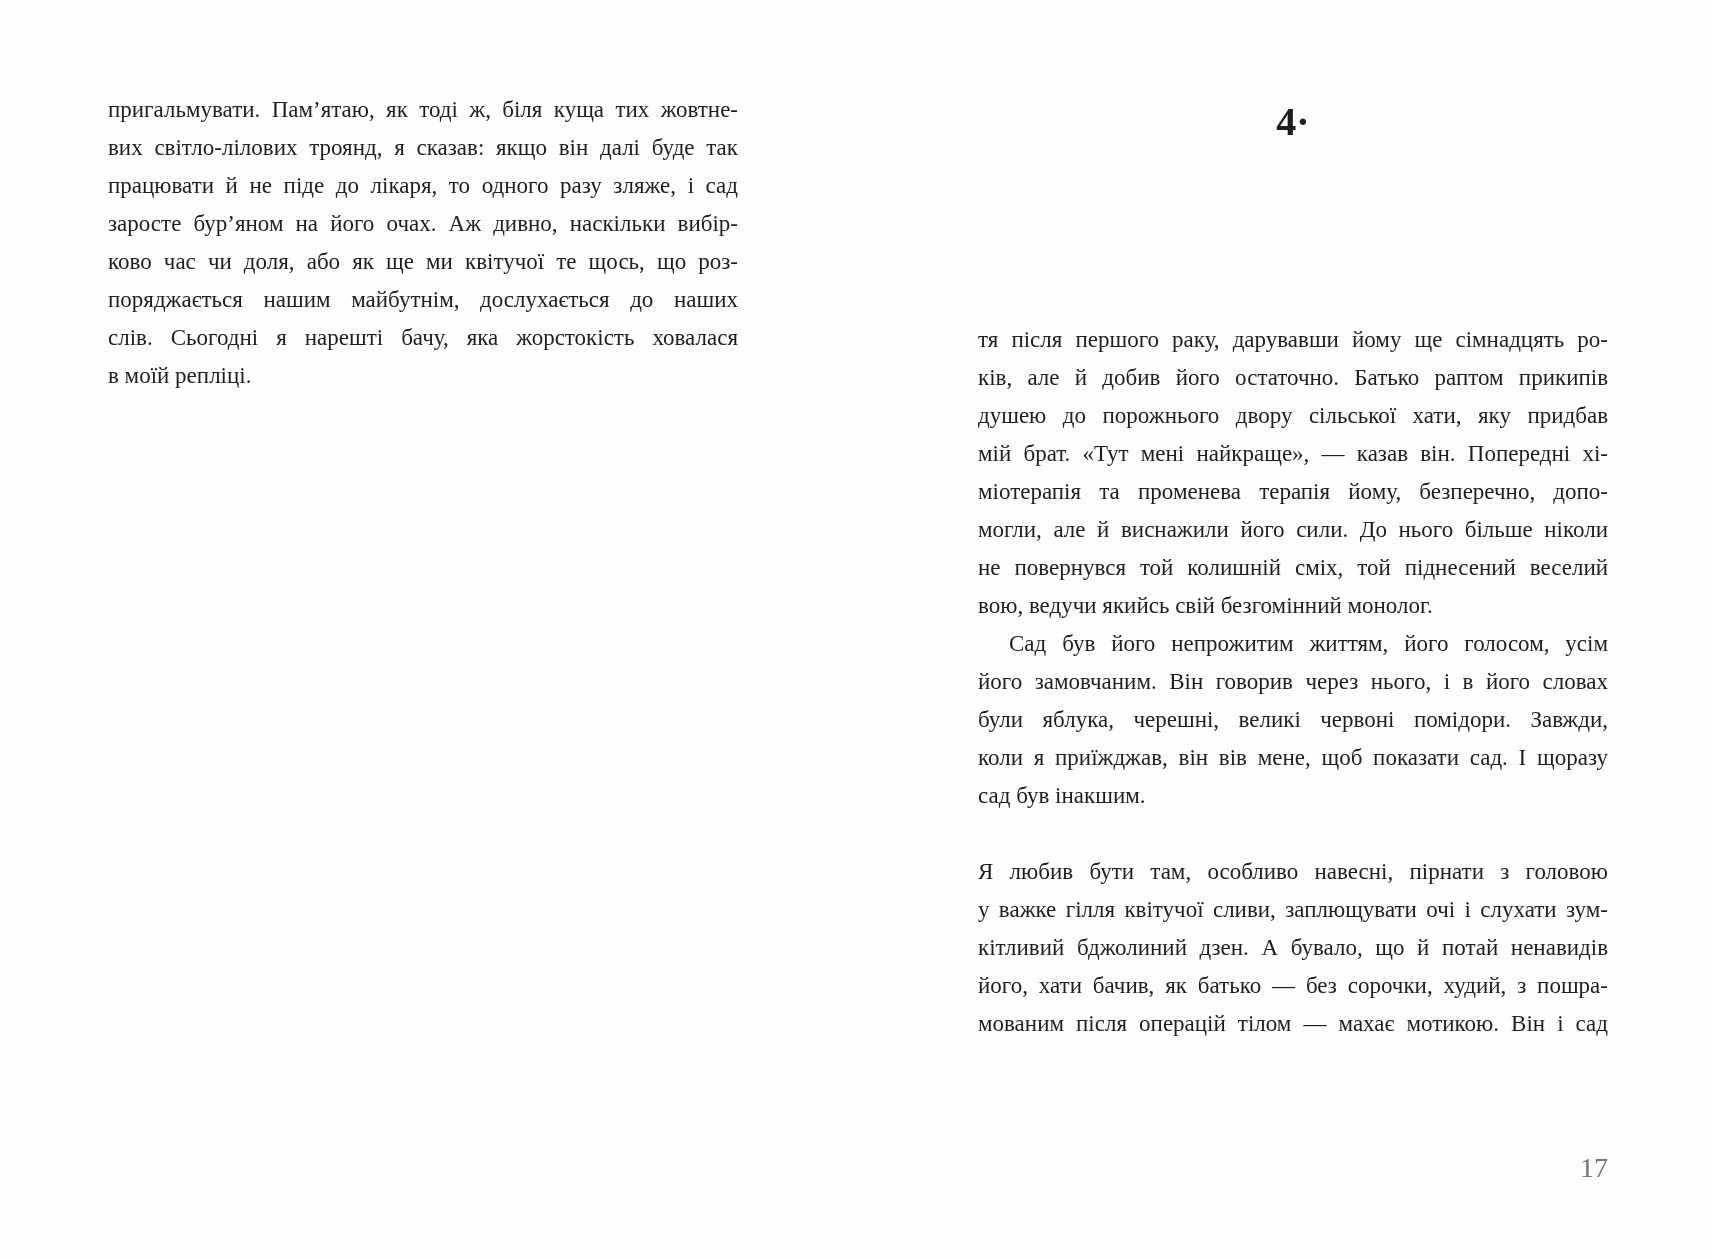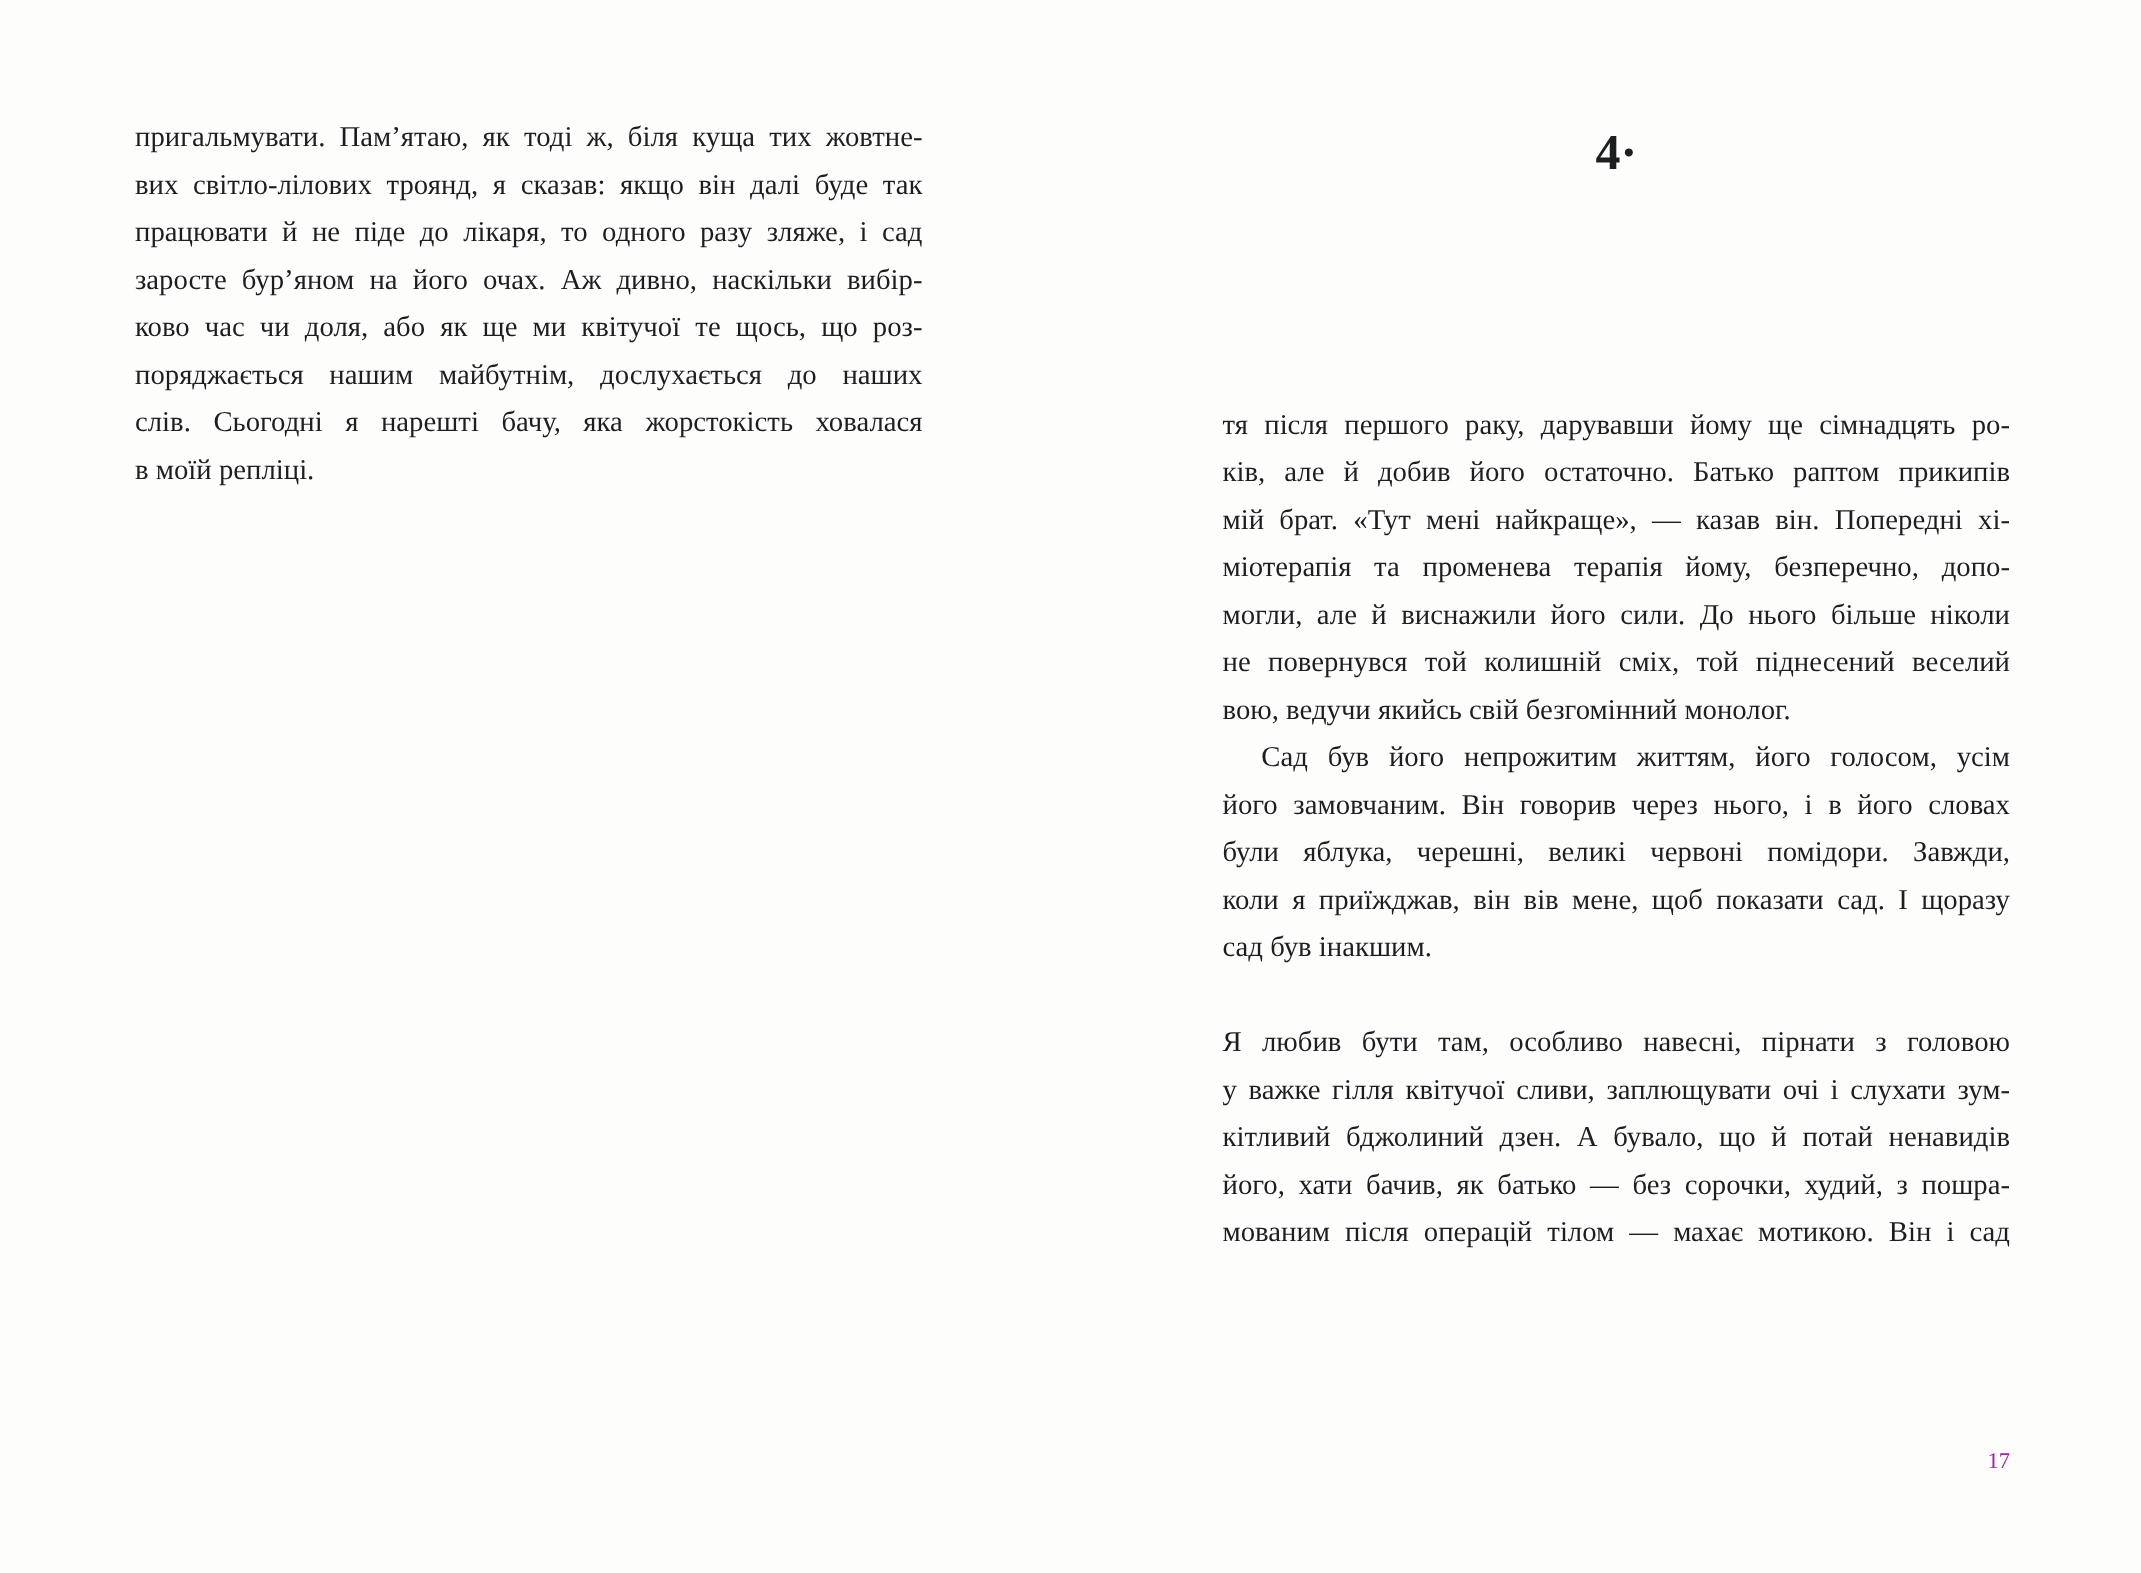--- a/index.html
+++ b/index.html
@@ -51,23 +51,23 @@
     line-height: 44px;
     font-weight: bold;
     color: #1d1e20;
   }
   #page-number {
     position: absolute;
     left: 978px;
     top: 1153px;
     width: 630px;
     text-align: right;
-    font-size: 18px;
+    font-size: 28px;
     line-height: 30px;
-    color: #a21caf;
+    color: #737373;
   }
 </style>
 </head>
 <body>
 
 <div id="spread">
 
   <div id="left-text" class="text-block">
       <div class="para">
         <div class="line">пригальмувати. Пам’ятаю, як тоді ж, біля куща тих жовтне-</div>
@@ -80,20 +80,21 @@
         <div class="line nojust">в моїй репліці.</div>
       </div>
     </div>
 
   <div id="chapter-number">4·</div>
 
   <div id="right-text" class="text-block">
       <div class="para">
         <div class="line">тя після першого раку, дарувавши йому ще сімнадцять ро-</div>
         <div class="line">ків, але й добив його остаточно. Батько раптом прикипів</div>
+        <div class="line">душею до порожнього двору сільської хати, яку придбав</div>
         <div class="line">мій брат. «Тут мені найкраще», — казав він. Попередні хі-</div>
         <div class="line">міотерапія та променева терапія йому, безперечно, допо-</div>
         <div class="line">могли, але й виснажили його сили. До нього більше ніколи</div>
         <div class="line">не повернувся той колишній сміх, той піднесений веселий</div>
         <div class="line nojust">вою, ведучи якийсь свій безгомінний монолог.</div>
       </div>
       <div class="para">
         <div class="line indent">Сад був його непрожитим життям, його голосом, усім</div>
         <div class="line">його замовчаним. Він говорив через нього, і в його словах</div>
         <div class="line">були яблука, черешні, великі червоні помідори. Завжди,</div>

